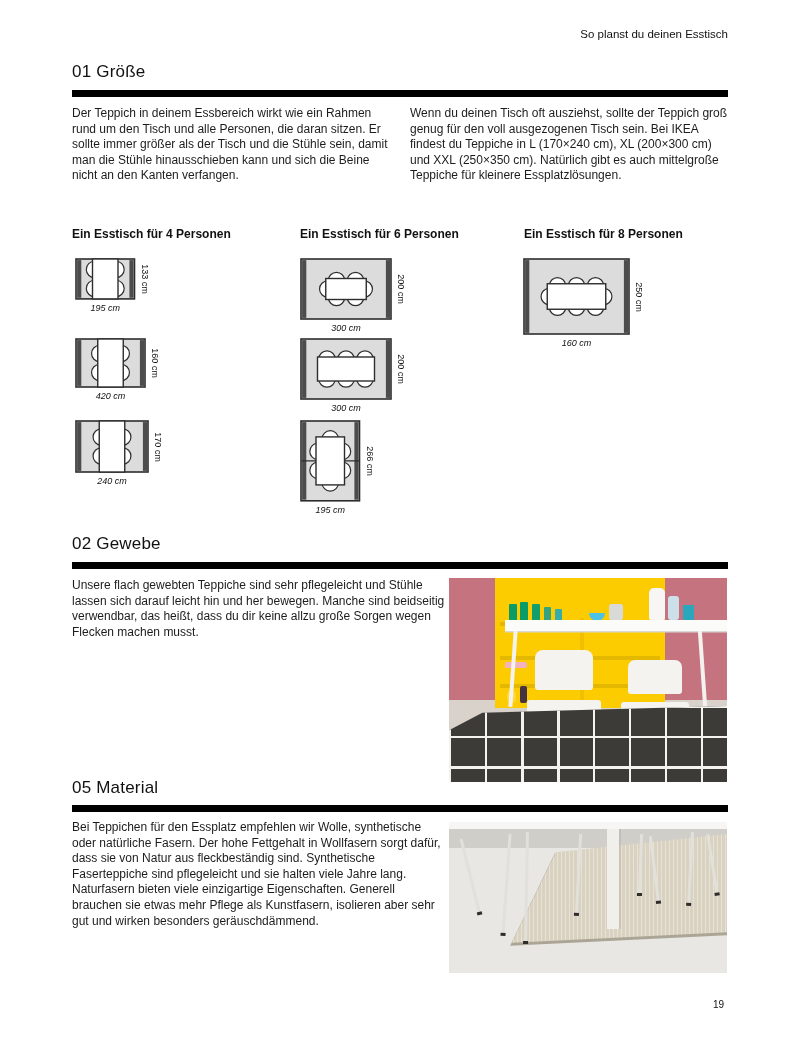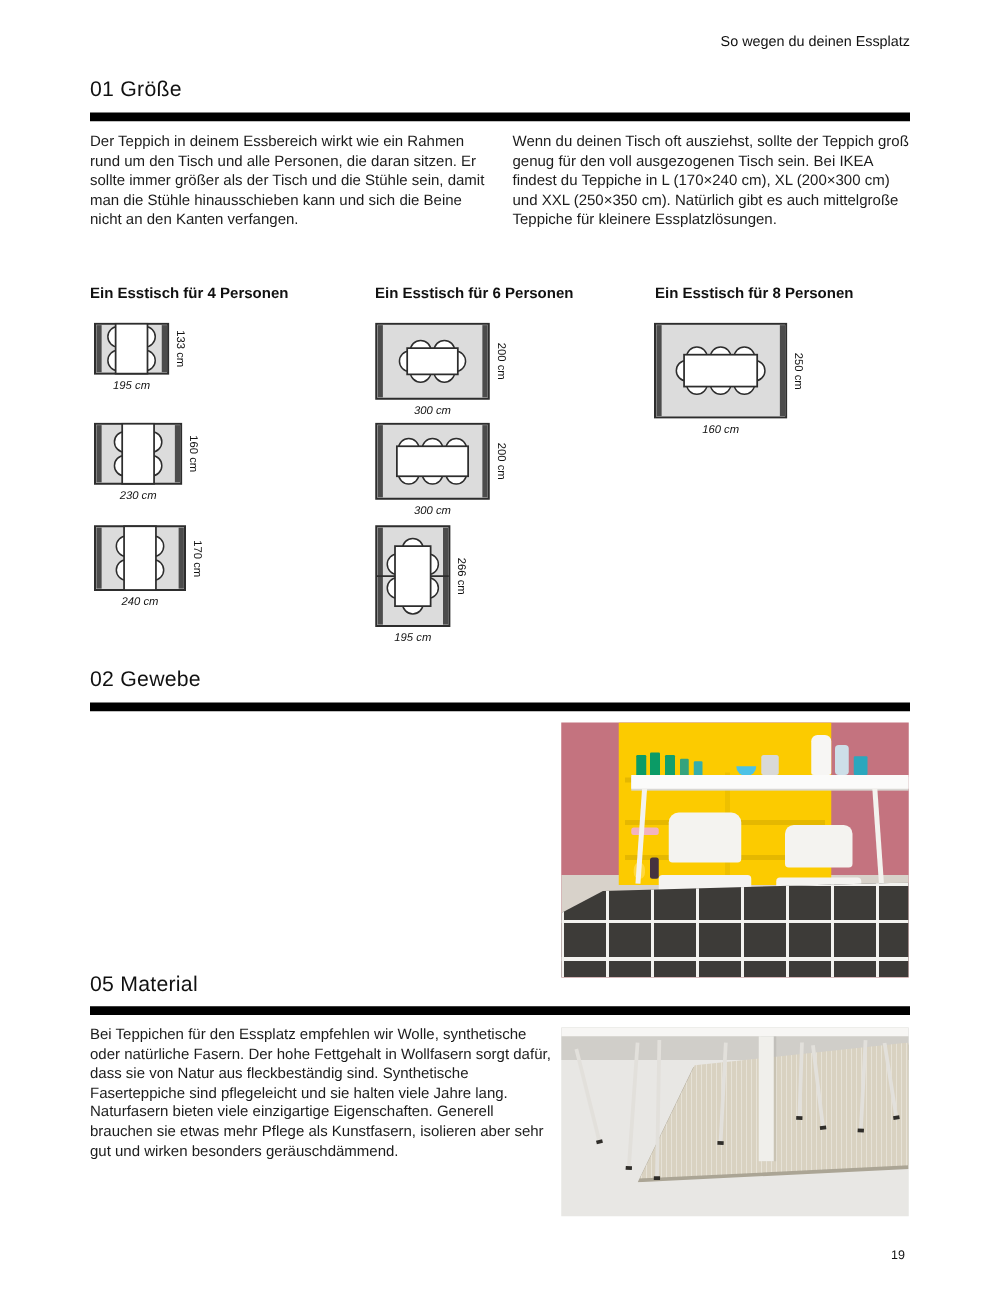--- a/index.html
+++ b/index.html
@@ -58,21 +58,21 @@
   .leg{position:absolute;width:3px;background:#e2e0db;}
   .leg .foot{position:absolute;bottom:0;left:-1px;width:5px;height:3px;background:#2f2d29;}
 
   .page-num{position:absolute;right:76px;top:999px;font-size:10px;color:#111;}
 </style>
 </head>
 <body>
 
 <div class="page">
 
-  <div class="running-head">So wegen du deinen Essplatz</div>
+  <div class="running-head">So planst du deinen Esstisch</div>
 
   <div class="sec-title" id="t1">01 Größe</div>
   <div class="rule" id="r1"></div>
   <div class="body-text" id="intro-left">Der Teppich in deinem Essbereich wirkt wie ein Rahmen rund um den Tisch und alle Personen, die daran sitzen. Er sollte immer größer als der Tisch und die Stühle sein, damit man die Stühle hinausschieben kann und sich die Beine nicht an den Kanten verfangen.</div>
   <div class="body-text" id="intro-right">Wenn du deinen Tisch oft ausziehst, sollte der Teppich groß genug für den voll ausgezogenen Tisch sein. Bei IKEA findest du Teppiche in L (170×240 cm), XL (200×300 cm) und XXL (250×350 cm). Natürlich gibt es auch mittelgroße Teppiche für kleinere Essplatzlösungen.</div>
 
   <div class="dia-head" id="dh0">Ein Esstisch für 4 Personen</div>
   <div class="dia-head" id="dh1">Ein Esstisch für 6 Personen</div>
   <div class="dia-head" id="dh2">Ein Esstisch für 8 Personen</div>
   <div id="diagram-area">
@@ -95,21 +95,21 @@
           <rect x="1" y="1" width="69" height="48" fill="#dcdcdc" stroke="#2d2d2d" stroke-width="1.6"></rect>
           <rect x="2.1" y="2.1" width="4.2" height="45.8" fill="#4c4c4c"></rect>
           <rect x="64.9" y="2.1" width="4.2" height="45.8" fill="#4c4c4c"></rect>
           <path d="M 24.75 7.300000000000001 A 8.2 8.2 0 0 0 24.75 23.7 Z" fill="#fff" stroke="#2d2d2d" stroke-width="1.2" stroke-linejoin="round"></path>
           <path d="M 24.75 26.3 A 8.2 8.2 0 0 0 24.75 42.7 Z" fill="#fff" stroke="#2d2d2d" stroke-width="1.2" stroke-linejoin="round"></path>
           <path d="M 46.25 7.300000000000001 A 8.2 8.2 0 0 1 46.25 23.7 Z" fill="#fff" stroke="#2d2d2d" stroke-width="1.2" stroke-linejoin="round"></path>
           <path d="M 46.25 26.3 A 8.2 8.2 0 0 1 46.25 42.7 Z" fill="#fff" stroke="#2d2d2d" stroke-width="1.2" stroke-linejoin="round"></path>
           <rect x="22.75" y="1" width="25.5" height="48" fill="#ffffff" stroke="#2d2d2d" stroke-width="1.4"></rect>
         </svg>
         <div class="dim-h" style="left: 75px; top: 25px; transform: translateY(-50%);">160 cm</div>
-        <div class="dim-w" style="width: 71px;">230 cm</div>
+        <div class="dim-w" style="width: 71px;">420 cm</div>
       </div>
       <div class="dwrap" style="left: 3px; top: 165px;">
         <svg width="74" height="53">
           <rect x="1" y="1" width="72" height="51" fill="#dcdcdc" stroke="#2d2d2d" stroke-width="1.6"></rect>
           <rect x="2.1" y="2.1" width="4.2" height="48.8" fill="#4c4c4c"></rect>
           <rect x="67.9" y="2.1" width="4.2" height="48.8" fill="#4c4c4c"></rect>
           <path d="M 26.25 8.8 A 8.2 8.2 0 0 0 26.25 25.2 Z" fill="#fff" stroke="#2d2d2d" stroke-width="1.2" stroke-linejoin="round"></path>
           <path d="M 26.25 27.8 A 8.2 8.2 0 0 0 26.25 44.2 Z" fill="#fff" stroke="#2d2d2d" stroke-width="1.2" stroke-linejoin="round"></path>
           <path d="M 47.75 8.8 A 8.2 8.2 0 0 1 47.75 25.2 Z" fill="#fff" stroke="#2d2d2d" stroke-width="1.2" stroke-linejoin="round"></path>
           <path d="M 47.75 27.8 A 8.2 8.2 0 0 1 47.75 44.2 Z" fill="#fff" stroke="#2d2d2d" stroke-width="1.2" stroke-linejoin="round"></path>
@@ -182,20 +182,21 @@
           <path d="M 64.3 49.25 A 8.2 8.2 0 0 0 80.7 49.25 Z" fill="#fff" stroke="#2d2d2d" stroke-width="1.2" stroke-linejoin="round"></path>
           <rect x="24.25" y="25.75" width="58.5" height="25.5" fill="#ffffff" stroke="#2d2d2d" stroke-width="1.4"></rect>
         </svg>
         <div class="dim-h" style="left: 111px; top: 38.5px; transform: translateY(-50%);">250 cm</div>
         <div class="dim-w" style="width: 107px;">160 cm</div>
       </div>
     </div>
 
   <div class="sec-title" id="t2">02 Gewebe</div>
   <div class="rule" id="r2"></div>
+  <div class="body-text" id="gewebe-text">Unsere flach gewebten Teppiche sind sehr pflegeleicht und Stühle lassen sich darauf leicht hin und her bewegen. Manche sind beidseitig verwendbar, das heißt, dass du dir keine allzu große Sorgen wegen Flecken machen musst.</div>
 
   <div class="photo" id="photo1" style="background: rgb(196, 115, 127);">
     <div class="abs p1-floor" style="background: rgb(216, 210, 202);"></div>
     <div class="abs p1-shelf" style="background: rgb(252, 203, 0);">
       <div class="p1-board" style="top:44px"></div>
       <div class="p1-board" style="top:78px"></div>
       <div class="p1-board" style="top:106px"></div>
       <div class="p1-divider"></div>
     </div>
     <div class="abs glass" style="left: 60px; top: 26px; width: 8px; height: 18px; background: rgb(11, 155, 102);"></div>

